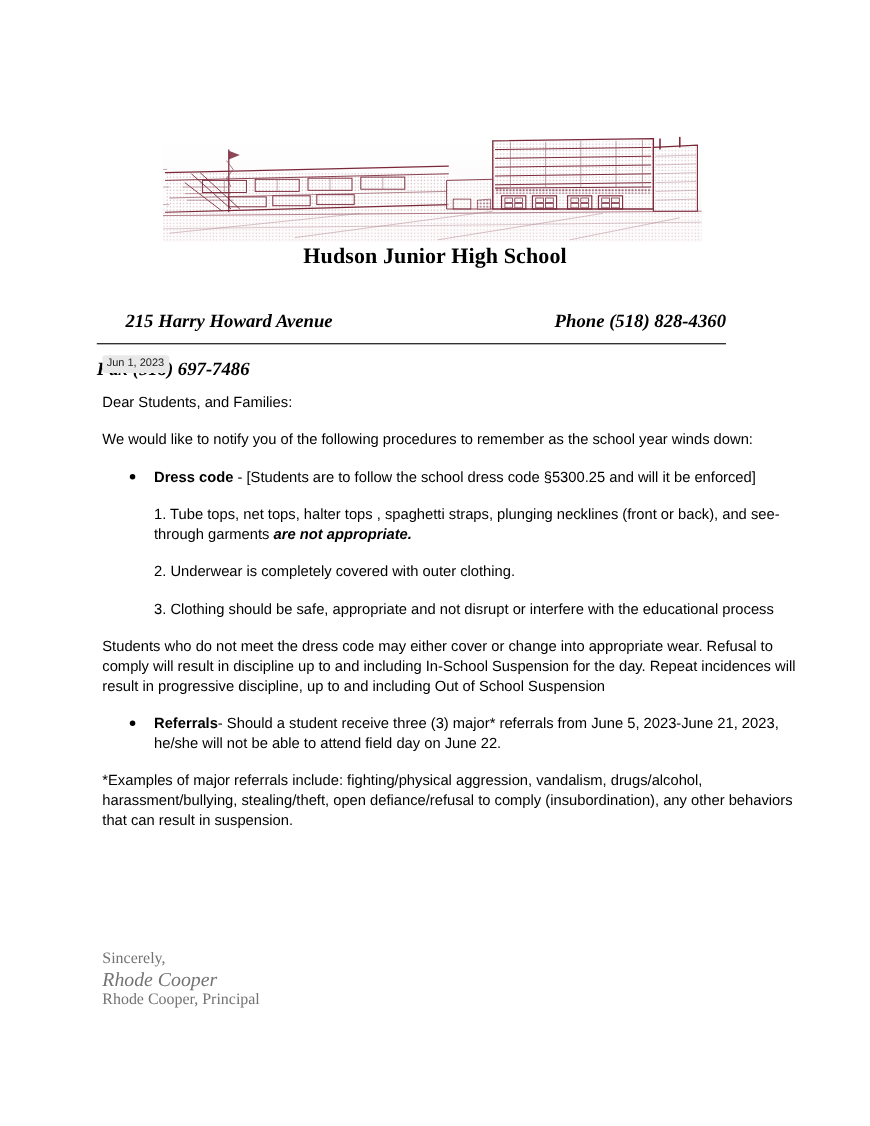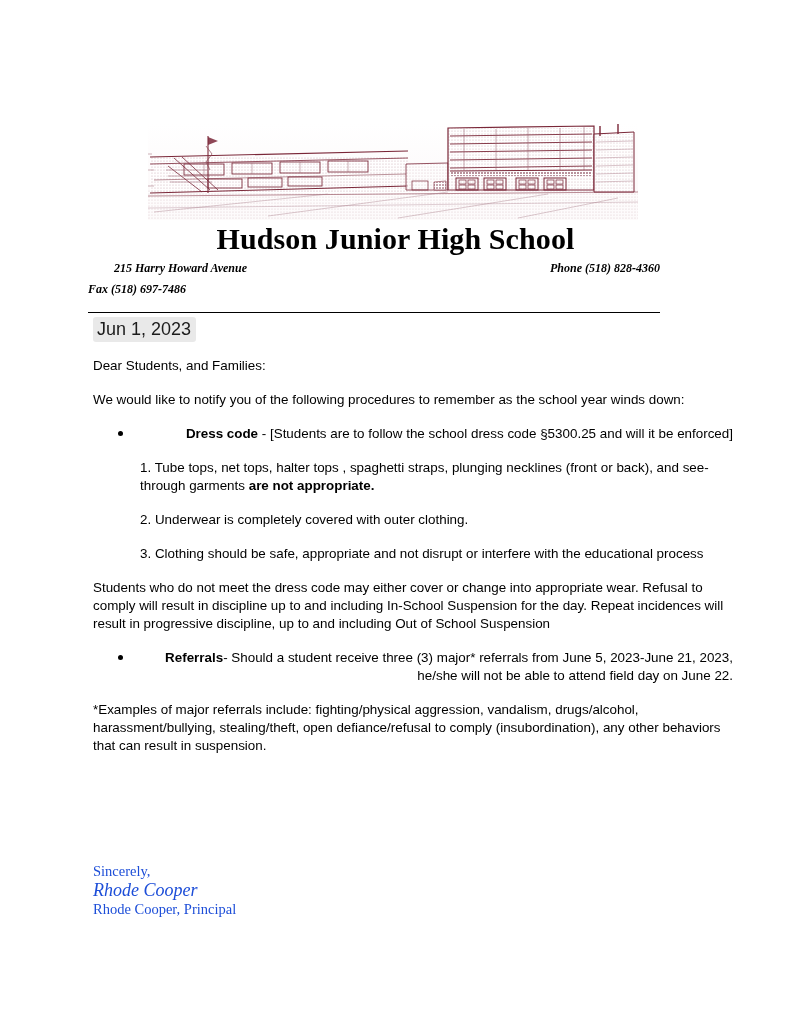--- a/index.html
+++ b/index.html
@@ -48,46 +48,46 @@
   }
 
   .school-title {
     position: absolute;
     left: 0;
     top: 222px;
     width: 791px;
     text-align: center;
     font-family: "Liberation Serif", "DejaVu Serif", serif;
     font-weight: bold;
-    font-size: 30px;
+    font-size: 20px;
     letter-spacing: 0.1px;
     color: #000000;
     line-height: 1.1;
   }
 
   .contact-block {
     position: absolute;
     left: 88px;
     top: 258px;
     width: 572px;
     font-family: "Liberation Serif", "DejaVu Serif", serif;
     font-style: italic;
     font-weight: bold;
-    font-size: 12px;
+    font-size: 17px;
     line-height: 21px;
     color: #000000;
   }
   .contact-row {
     display: flex;
     justify-content: space-between;
     align-items: baseline;
   }
   .contact-left { padding-left: 26px; }
   .contact-left.indent2 { padding-left: 42px; }
-  .contact-right { text-align: left; }
+  .contact-right { text-align: left; margin-top: 23px; }
 
   .header-rule {
     position: absolute;
     left: 88px;
     top: 312px;
     width: 572px;
     height: 0;
     border-top: 1.4px solid #000000;
   }
 
@@ -103,21 +103,21 @@
   }
 
   .date-line {
     margin: 0 0 0 0;
     padding: 2px 0 1px 0;
   }
   .date-chip {
     background: #e9e9e9;
     border-radius: 3px;
     padding: 2px 5px 3px 4px;
-    font-size: 18px;
+    font-size: 10px;
     color: #1c1c1c;
   }
 
   p.para {
     margin: 0;
     padding: 0;
   }
 
   .spacer-16 { height: 16px; }
 
@@ -130,40 +130,39 @@
     position: absolute;
     left: 25px;
     top: 6px;
     width: 5px;
     height: 5px;
     border-radius: 50%;
     background: #000000;
   }
   .bullet-item .btext {
     display: block;
-    text-align: right;
   }
 
   .sub-item {
     padding-left: 47px;
     margin: 0;
   }
 
   b, .b { font-weight: bold; }
-  .bi { font-weight: bold; }
+  .bi { font-weight: bold; font-style: italic; }
 
   
   .signature {
     position: absolute;
     left: 93px;
     top: 862px;
     font-family: "Liberation Serif", "DejaVu Serif", serif;
     font-size: 14.5px;
     line-height: 19px;
-    color: #1d4ed8;
+    color: #737373;
   }
   .sig-script {
     font-style: italic;
     font-size: 18px;
   }
 </style>
 </head>
 <body>
 
 <div class="page">

